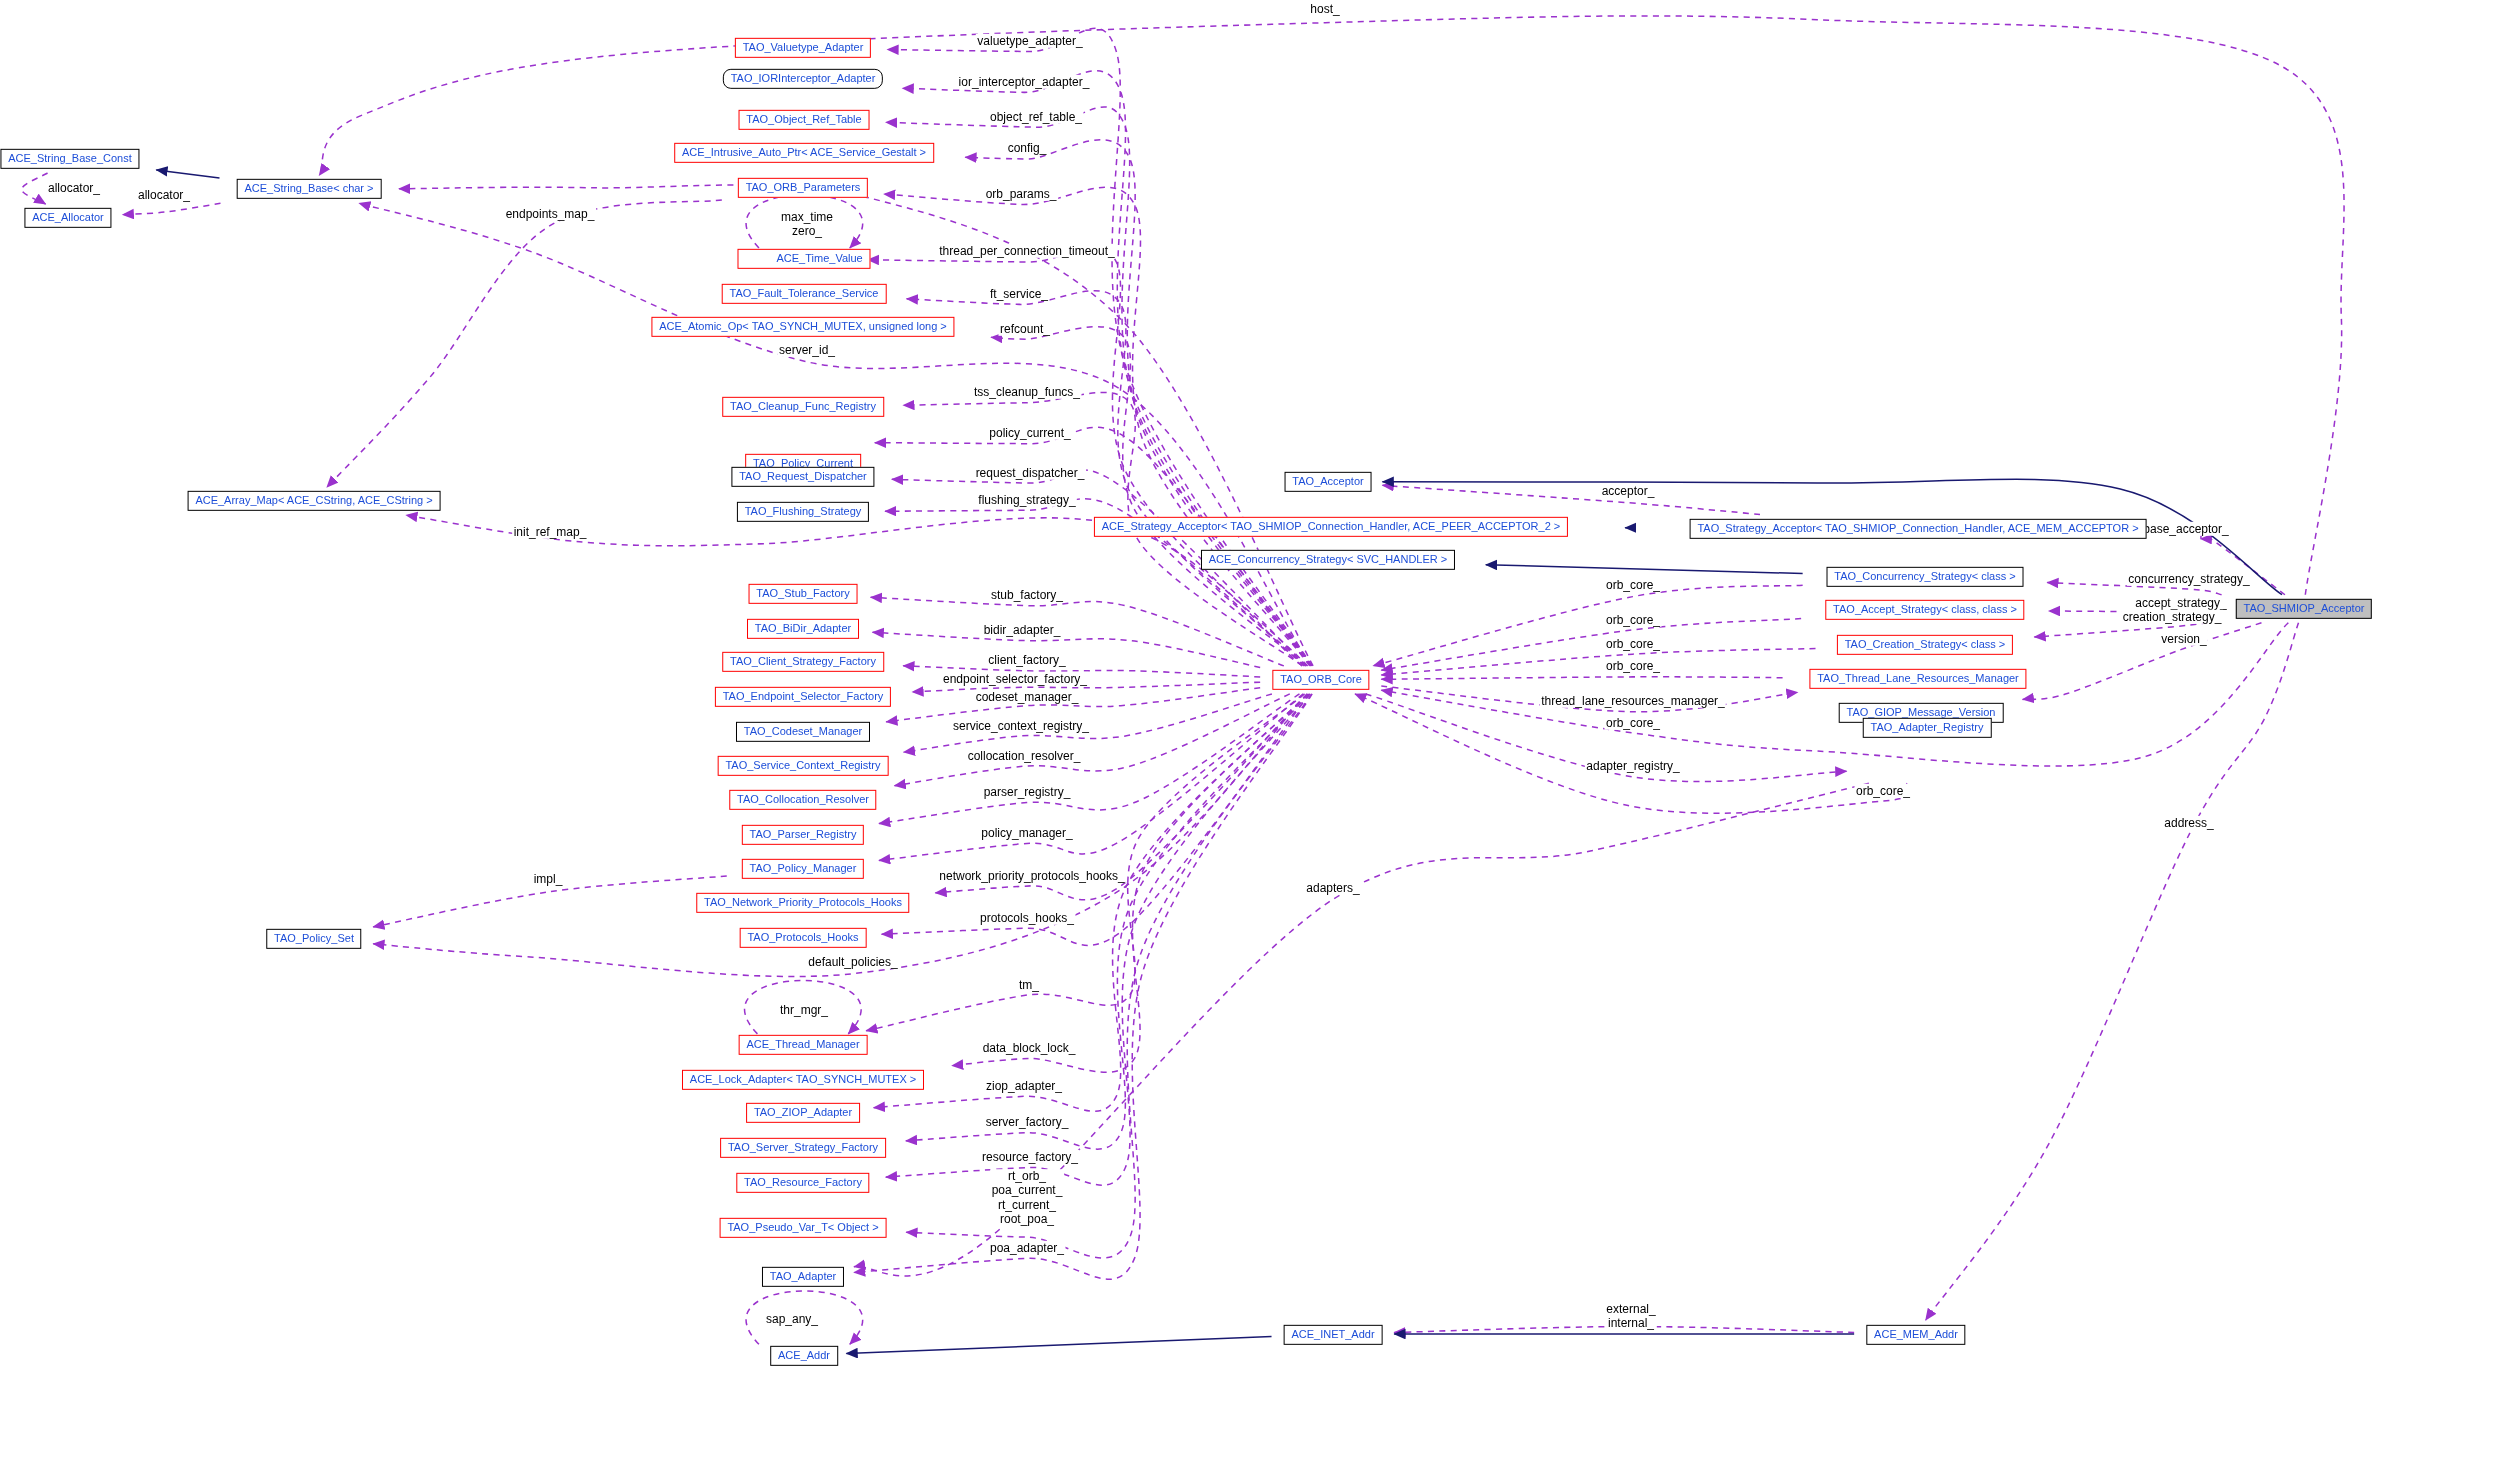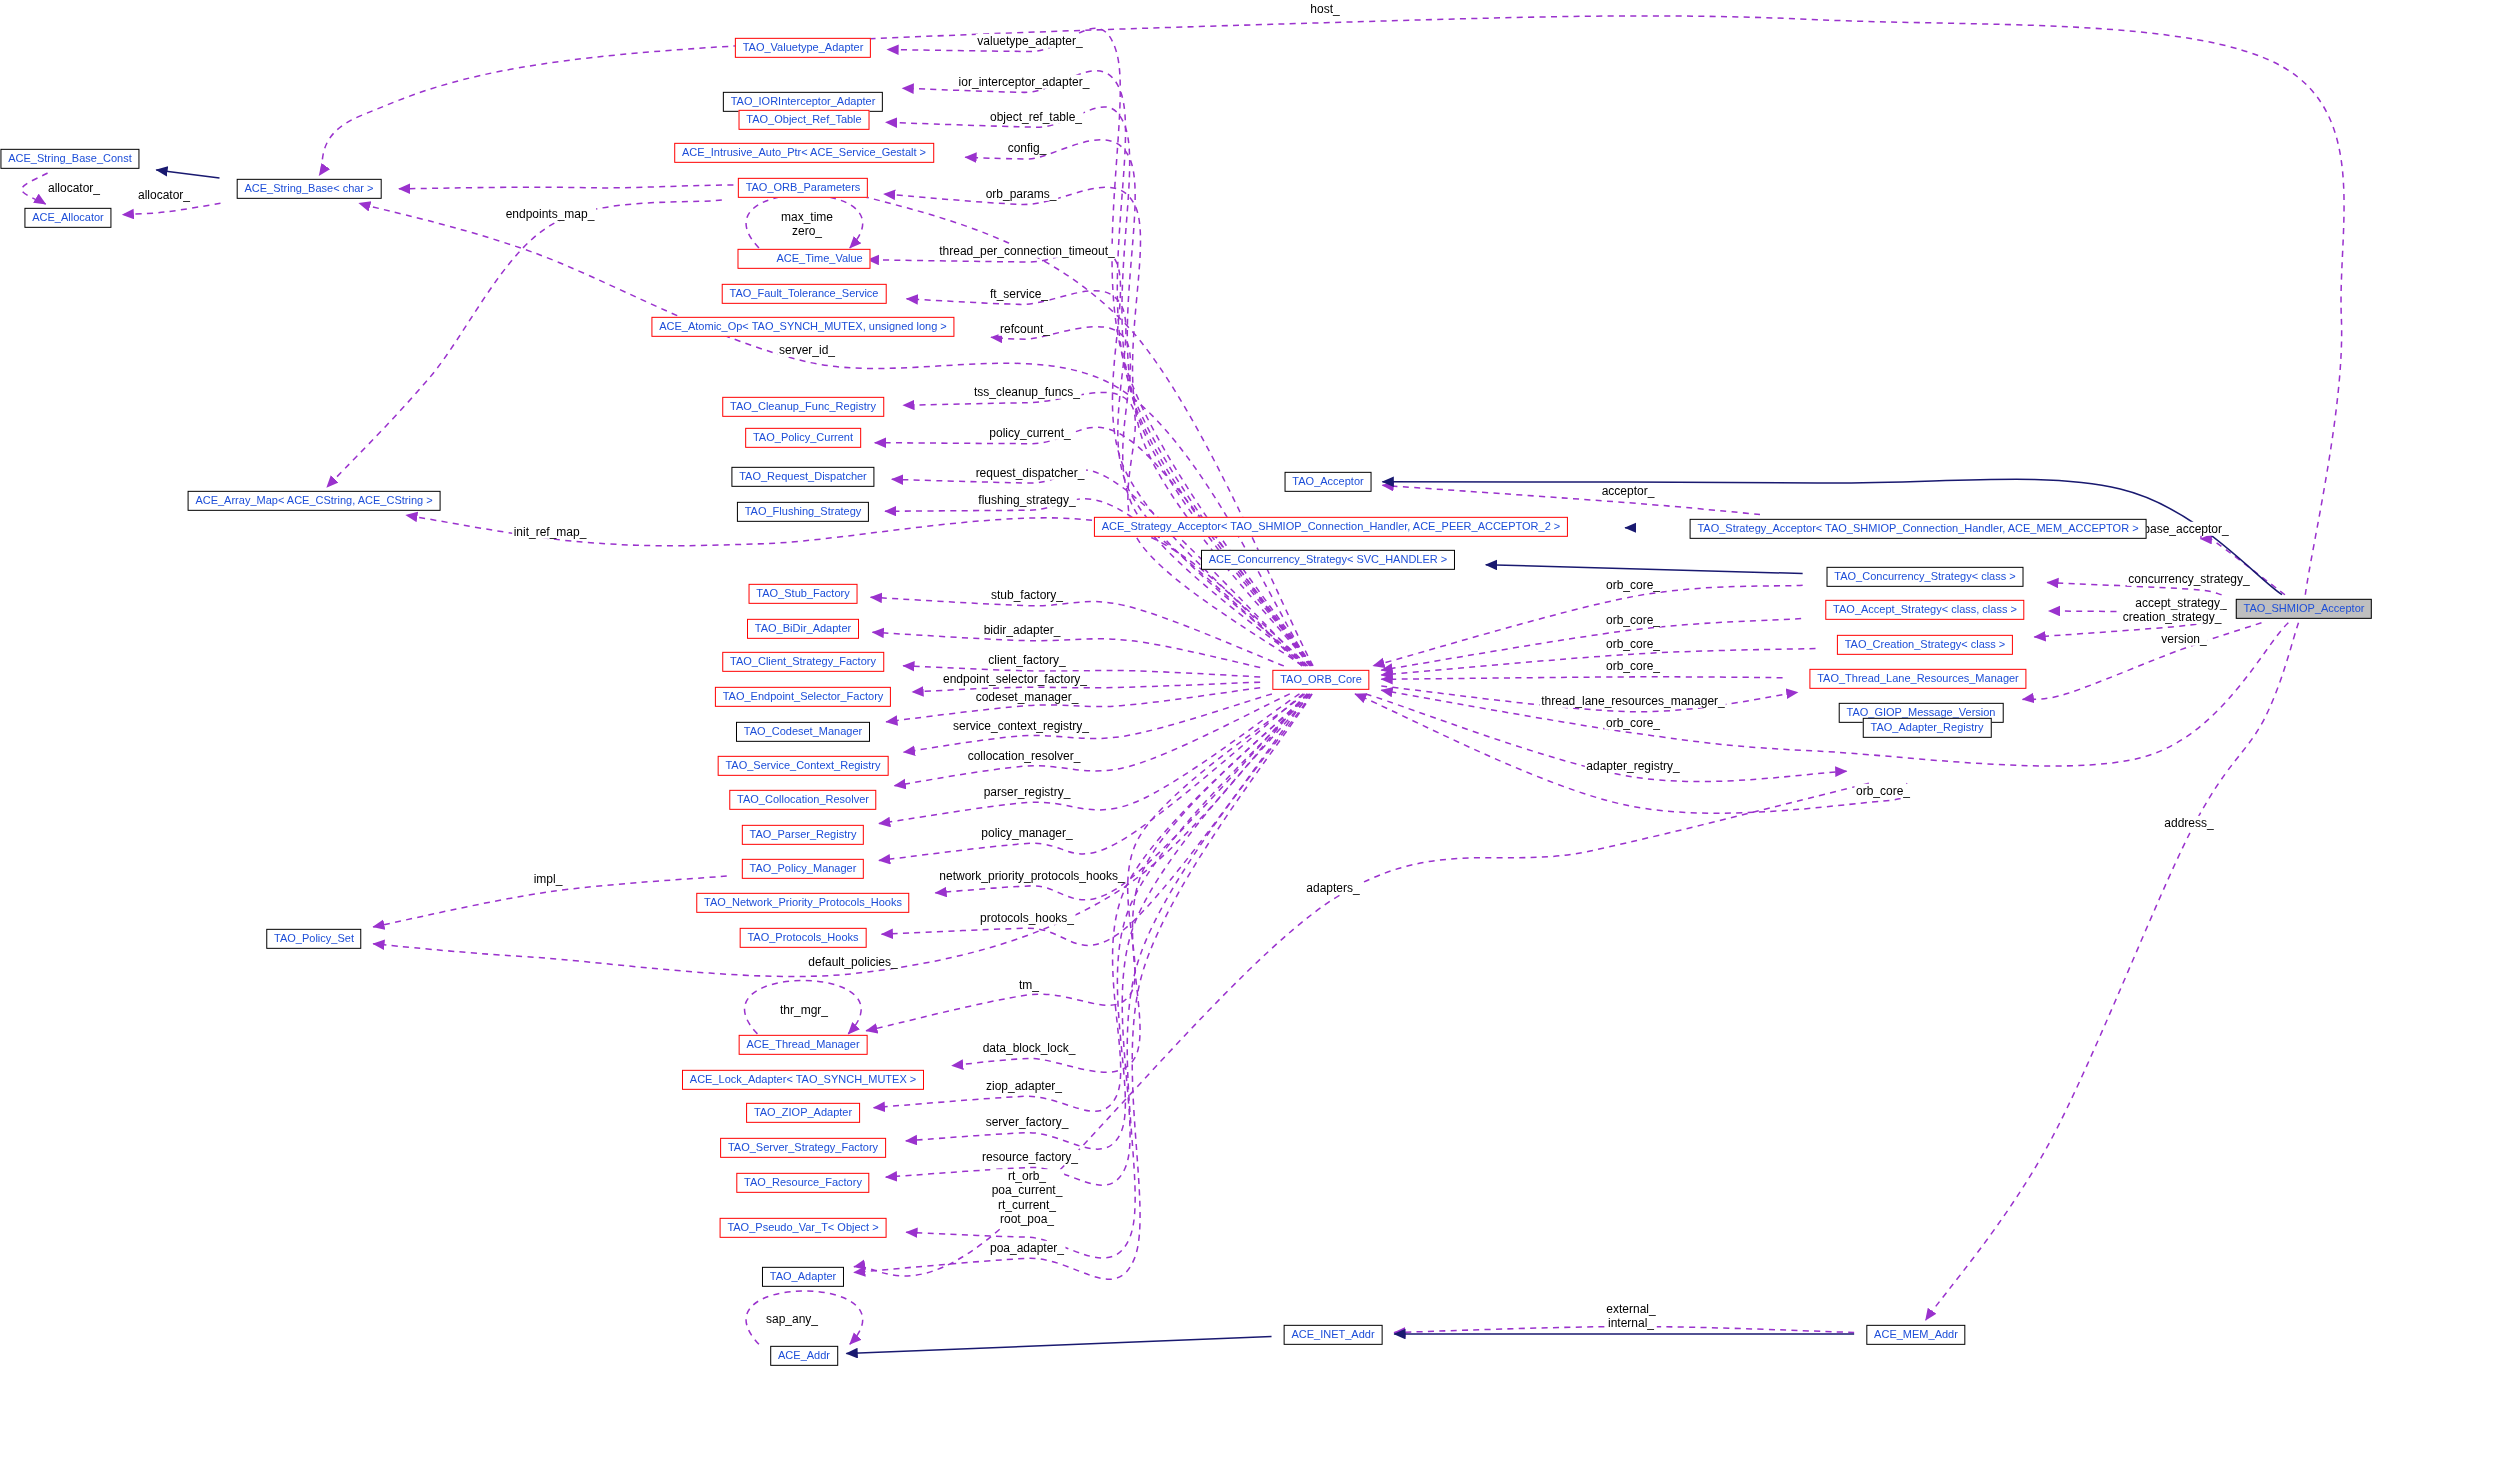--- a/index.html
+++ b/index.html
@@ -86,29 +86,29 @@
       <path d="M3013.6645569620255,785.5 C2978.053797468355,762.25 2902.2774261603377,670.5833333333334 2800,646 C2697.7225738396623,621.4166666666666 2562.4166666666665,639.6297729618163 2400,638 C2237.5833333333335,636.3702270381837 1921.25,636.5178018575851 1825.5,636.2213622291022" fill="none" stroke="#191970" stroke-width="2" marker-end="url(#mB)"></path>
       <path d="M2158,697.0335917312661 L2146,697.0025839793282" fill="none" stroke="#191970" stroke-width="2" marker-end="url(#mB)"></path>
       <path d="M2380.5,757.491116751269 L1962,745.8071065989848" fill="none" stroke="#191970" stroke-width="2" marker-end="url(#mB)"></path>
       <path d="M1679,1765.2492836676217 L1117.5,1787.7736389684815" fill="none" stroke="#191970" stroke-width="2" marker-end="url(#mB)"></path>
       <path d="M2448.5,1762 L1841,1762" fill="none" stroke="#191970" stroke-width="2" marker-end="url(#mB)"></path>
     </svg>
     <div class="node" style="left: 70px; top: 159px; border-color: rgb(0, 0, 0); background: rgb(255, 255, 255);">ACE_String_Base_Const</div>
     <div class="node" style="left: 68px; top: 218px; border-color: rgb(0, 0, 0); background: rgb(255, 255, 255);">ACE_Allocator</div>
     <div class="node" style="left: 309px; top: 189px; border-color: rgb(0, 0, 0); background: rgb(255, 255, 255);">ACE_String_Base&lt; char &gt;</div>
     <div class="node" style="left: 803px; top: 48px; border-color: rgb(255, 0, 0); background: rgb(255, 255, 255);">TAO_Valuetype_Adapter</div>
-    <div class="node" style="left: 803px; top: 102px; border-color: rgb(0, 0, 0); background: rgb(255, 255, 255);">TAO_IORInterceptor_Adapter</div>
+    <div class="node" style="left: 803px; top: 79px; border-color: rgb(0, 0, 0); background: rgb(255, 255, 255); border-radius: 8px;">TAO_IORInterceptor_Adapter</div>
     <div class="node" style="left: 804px; top: 120px; border-color: rgb(255, 0, 0); background: rgb(255, 255, 255);">TAO_Object_Ref_Table</div>
     <div class="node" style="left: 804px; top: 153px; border-color: rgb(255, 0, 0); background: rgb(255, 255, 255);">ACE_Intrusive_Auto_Ptr&lt; ACE_Service_Gestalt &gt;</div>
     <div class="node" style="left: 803px; top: 188px; border-color: rgb(255, 0, 0); background: rgb(255, 255, 255);">TAO_ORB_Parameters</div>
     <div class="node" style="left: 804px; top: 259px; border-color: rgb(255, 0, 0); background: rgb(255, 255, 255); padding-left: 38px;">ACE_Time_Value</div>
     <div class="node" style="left: 804px; top: 294px; border-color: rgb(255, 0, 0); background: rgb(255, 255, 255);">TAO_Fault_Tolerance_Service</div>
     <div class="node" style="left: 803px; top: 327px; border-color: rgb(255, 0, 0); background: rgb(255, 255, 255);">ACE_Atomic_Op&lt; TAO_SYNCH_MUTEX, unsigned long &gt;</div>
     <div class="node" style="left: 803px; top: 407px; border-color: rgb(255, 0, 0); background: rgb(255, 255, 255);">TAO_Cleanup_Func_Registry</div>
-    <div class="node" style="left: 803px; top: 438px; border-color: rgb(255, 0, 0); background: rgb(255, 255, 255);">TAO_Policy_Current</div>
+    <div class="node" style="left: 803px; top: 464px; border-color: rgb(255, 0, 0); background: rgb(255, 255, 255);">TAO_Policy_Current</div>
     <div class="node" style="left: 803px; top: 477px; border-color: rgb(0, 0, 0); background: rgb(255, 255, 255);">TAO_Request_Dispatcher</div>
     <div class="node" style="left: 803px; top: 512px; border-color: rgb(0, 0, 0); background: rgb(255, 255, 255);">TAO_Flushing_Strategy</div>
     <div class="node" style="left: 314px; top: 501px; border-color: rgb(0, 0, 0); background: rgb(255, 255, 255);">ACE_Array_Map&lt; ACE_CString, ACE_CString &gt;</div>
     <div class="node" style="left: 803px; top: 594px; border-color: rgb(255, 0, 0); background: rgb(255, 255, 255);">TAO_Stub_Factory</div>
     <div class="node" style="left: 803px; top: 629px; border-color: rgb(255, 0, 0); background: rgb(255, 255, 255);">TAO_BiDir_Adapter</div>
     <div class="node" style="left: 803px; top: 662px; border-color: rgb(255, 0, 0); background: rgb(255, 255, 255);">TAO_Client_Strategy_Factory</div>
     <div class="node" style="left: 803px; top: 697px; border-color: rgb(255, 0, 0); background: rgb(255, 255, 255);">TAO_Endpoint_Selector_Factory</div>
     <div class="node" style="left: 803px; top: 732px; border-color: rgb(0, 0, 0); background: rgb(255, 255, 255);">TAO_Codeset_Manager</div>
     <div class="node" style="left: 803px; top: 766px; border-color: rgb(255, 0, 0); background: rgb(255, 255, 255);">TAO_Service_Context_Registry</div>
     <div class="node" style="left: 803px; top: 800px; border-color: rgb(255, 0, 0); background: rgb(255, 255, 255);">TAO_Collocation_Resolver</div>

